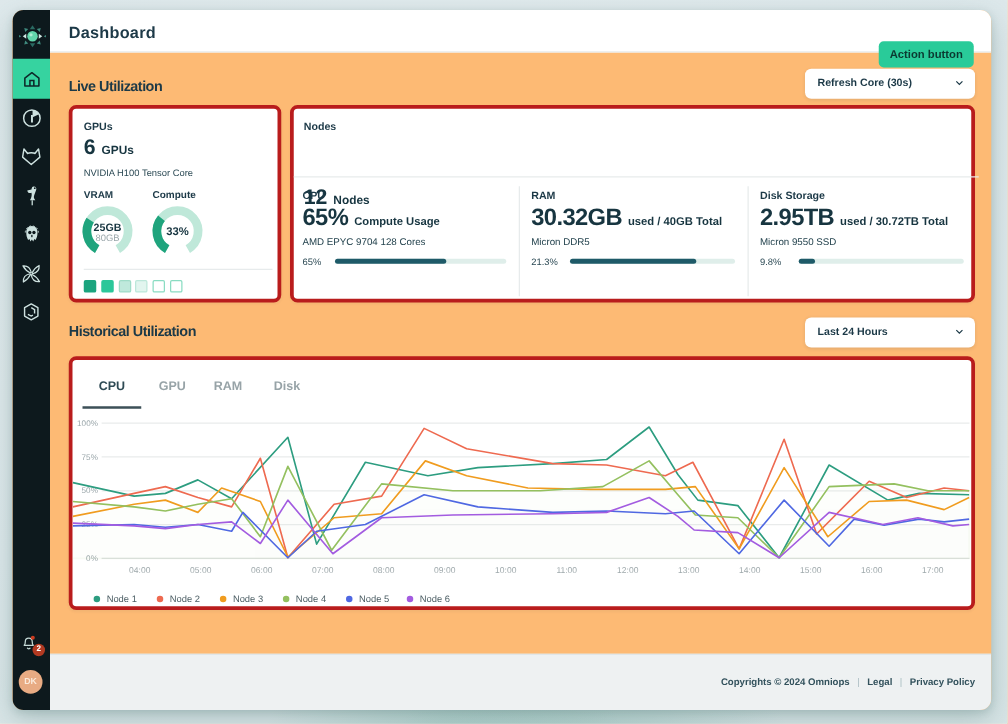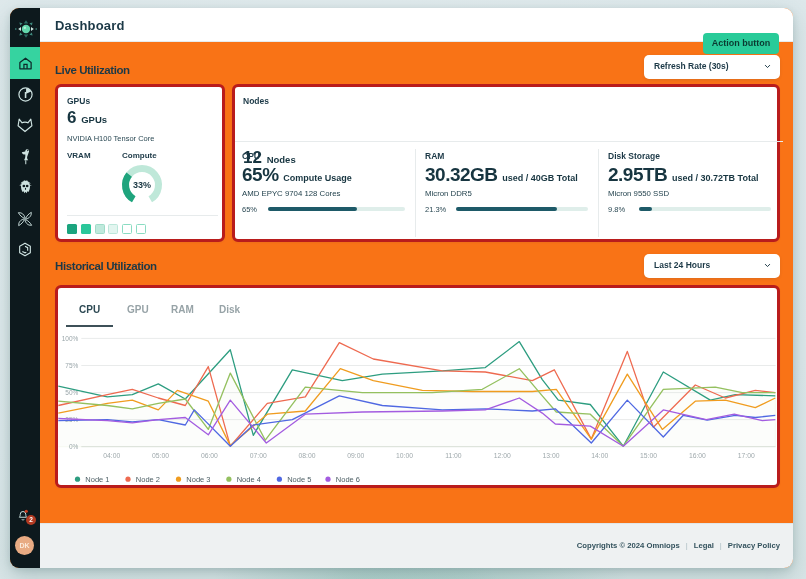--- a/index.html
+++ b/index.html
@@ -6,21 +6,21 @@
   html,body { width:806px; height:579px; overflow:hidden; }
   body {
     font-family:"Liberation Sans", sans-serif;
     background:
       radial-gradient(24% 20% at 44% 103%, rgba(110,174,160,.38), rgba(110,174,160,0) 75%),
       radial-gradient(26% 20% at 59% 103%, rgba(110,174,160,.34), rgba(110,174,160,0) 75%),
       radial-gradient(130% 115% at 42% 30%, #e5edef 0%, #dde8eb 52%, #d3e2e2 100%);
   }
   .page {
     position:absolute; left:10px; top:8px; width:783px; height:560px;
-    background:#f97316; border-radius:9px; overflow:hidden;
+    background:#fdba74; border-radius:9px; overflow:hidden;
     box-shadow:0 8px 22px rgba(60,105,100,.28), 0 2px 6px rgba(60,105,100,.16);
   }
   .abs { position:absolute; }
   .sidebar { position:absolute; left:0; top:0; width:30px; height:560px; background:#0d191d; }
   .sideicon { position:absolute; left:0; width:30px; text-align:center; }
   .active-tile { position:absolute; left:0; top:39px; width:30px; height:32px; background:#36d3a0; text-align:center; }
   .main { position:absolute; left:30px; top:0; width:753px; height:560px; }
   .header { position:absolute; left:0; top:0; width:753px; height:34px; background:#fff; border-bottom:1px solid #e7ebec; }
   .h-title { position:absolute; left:15px; top:10px; font-size:13px; font-weight:bold; color:#1c3947; letter-spacing:.2px; }
   .action-btn { position:absolute; right:14px; top:25px; width:76px; height:20.5px; background:#29cb99; border-radius:4px;
@@ -139,33 +139,41 @@
   <div class="abs" style="left:16px;top:506.5px;width:10px;height:10px;border-radius:50%;background:#b23a22;color:#fff;font-size:6.5px;font-weight:bold;text-align:center;line-height:10px;">2</div>
   <div class="abs" style="left:5px;top:528px;width:19px;height:19px;border-radius:50%;background:#e8ab83;color:#fbeadb;font-size:7px;font-weight:bold;text-align:center;line-height:19px;">DK</div>
 
   <div class="main">
     <div class="header">
       <div class="h-title">Dashboard</div>
       <div class="action-btn">Action button</div>
     </div>
 
     <div class="sec-title" style="left:15px;top:56px;">Live Utilization</div>
-    <div class="dropdown" style="left:604px;top:47px;"><span class="lbl">Refresh Rate (30s)</span>
+    <div class="dropdown" style="left:604px;top:47px;"><span class="lbl">Refresh Core (30s)</span>
       <svg class="chev" viewBox="0 0 10 10" fill="none" stroke="#1c3947" stroke-width="1.4">
           <path d="M1.5 3 L5 6.5 L8.5 3"></path>
         </svg>
     </div>
 
     <div class="card" style="left:15px;top:76px;width:170px;height:158px;">
       <div class="abs lab" style="left:9px;top:9px;">GPUs</div>
       <div class="abs bignum" style="left:9px;top:21px;">6 <span class="suf">GPUs</span></div>
       <div class="abs sub" style="left:9px;top:46.5px;font-size:7.5px;color:#2c4a55;">NVIDIA H100 Tensor Core</div>
       <div class="abs lab" style="left:9px;top:64px;font-size:8px;">VRAM</div>
       <div class="abs lab" style="left:64px;top:64px;font-size:8px;">Compute</div>
 
+      <div class="abs" style="left:6px;top:76px;width:44px;height:44px;">
+        <svg width="44" height="44" viewBox="0 0 44 44" fill="none">
+          <path d="M 13.75 36.29 A 16.5 16.5 0 1 1 30.25 36.29" stroke="#bfe8d9" stroke-width="7"></path>
+          <path d="M 13.75 36.29 A 16.5 16.5 0 0 1 8.16 13.01" stroke="#1fa47d" stroke-width="7"></path>
+          <text x="22" y="21.5" text-anchor="middle" font-size="8.5" font-weight="bold" fill="#173540">25GB</text>
+          <text x="22" y="30" text-anchor="middle" font-size="7.5" fill="#9aa7ab">80GB</text>
+        </svg>
+      </div>
       <div class="abs" style="left:62px;top:76px;width:44px;height:44px;">
         <svg width="44" height="44" viewBox="0 0 44 44" fill="none">
           <path d="M 13.75 36.29 A 16.5 16.5 0 1 1 30.25 36.29" stroke="#bfe8d9" stroke-width="7"></path>
           <path d="M 13.75 36.29 A 16.5 16.5 0 0 1 9.18 11.62" stroke="#1fa47d" stroke-width="7"></path>
           <text x="22" y="25" text-anchor="middle" font-size="9" font-weight="bold" fill="#173540">33%</text>
         </svg>
       </div>
       <div class="hdiv" style="left:9px;top:128px;width:151px;"></div>
 
       <div class="sq" style="left:9px;top:137px;background:#1ba47e;"></div>

